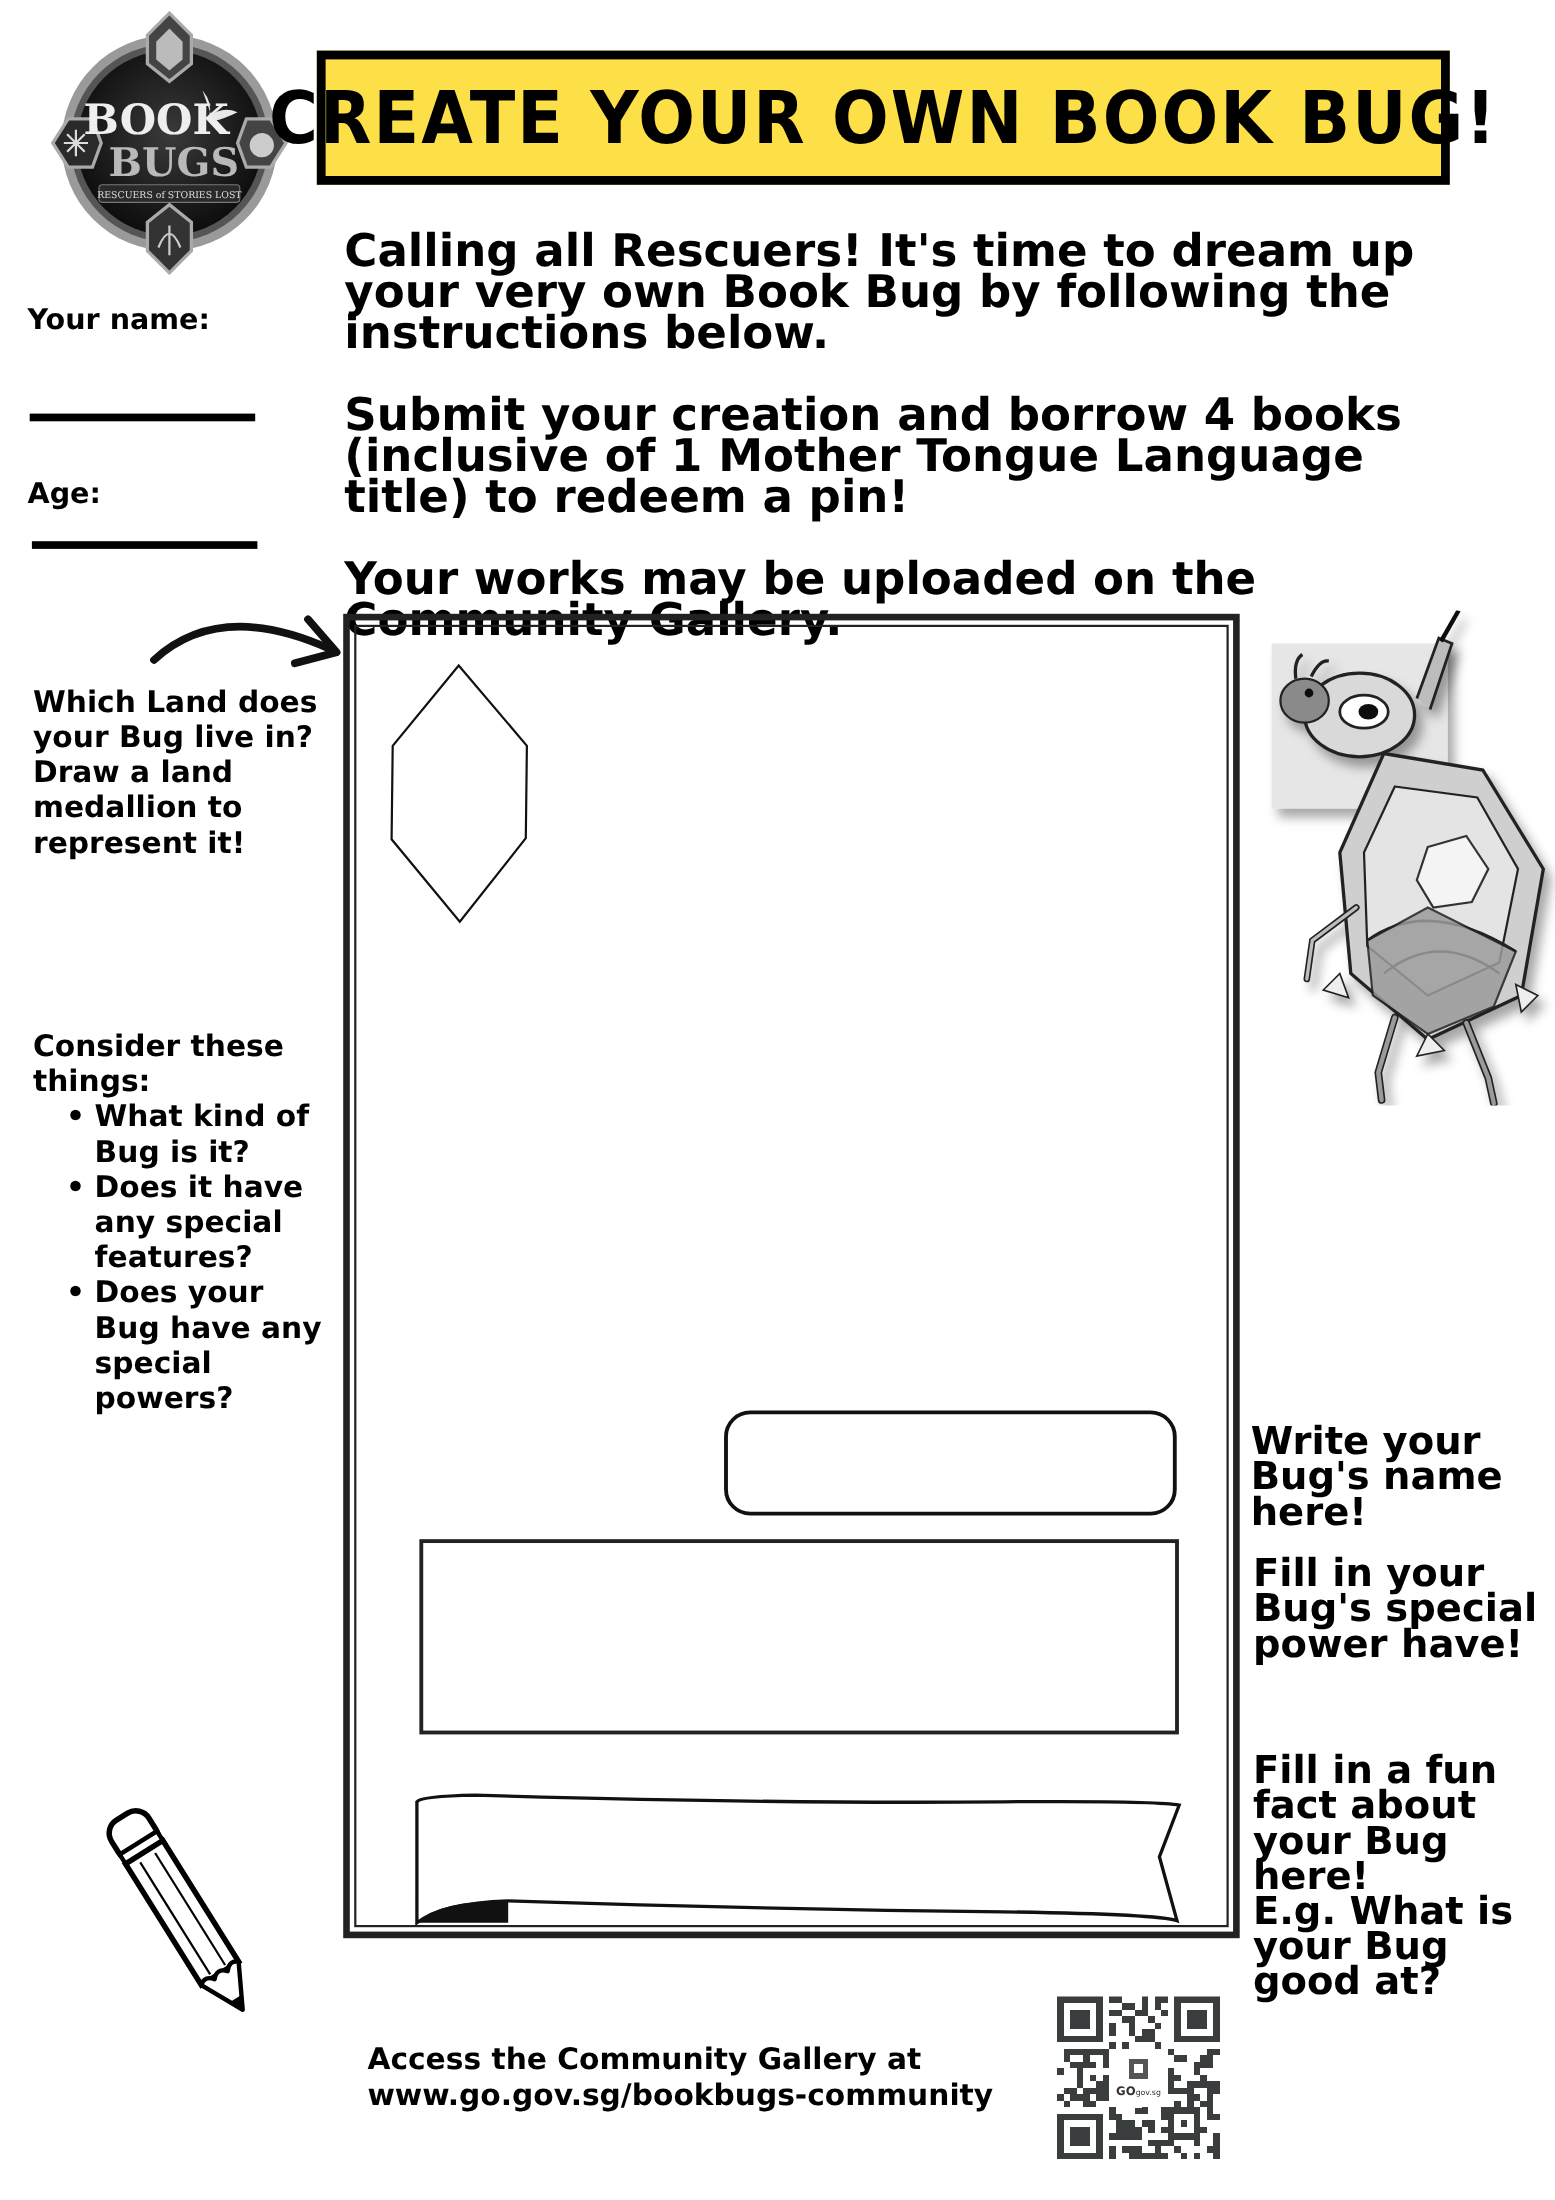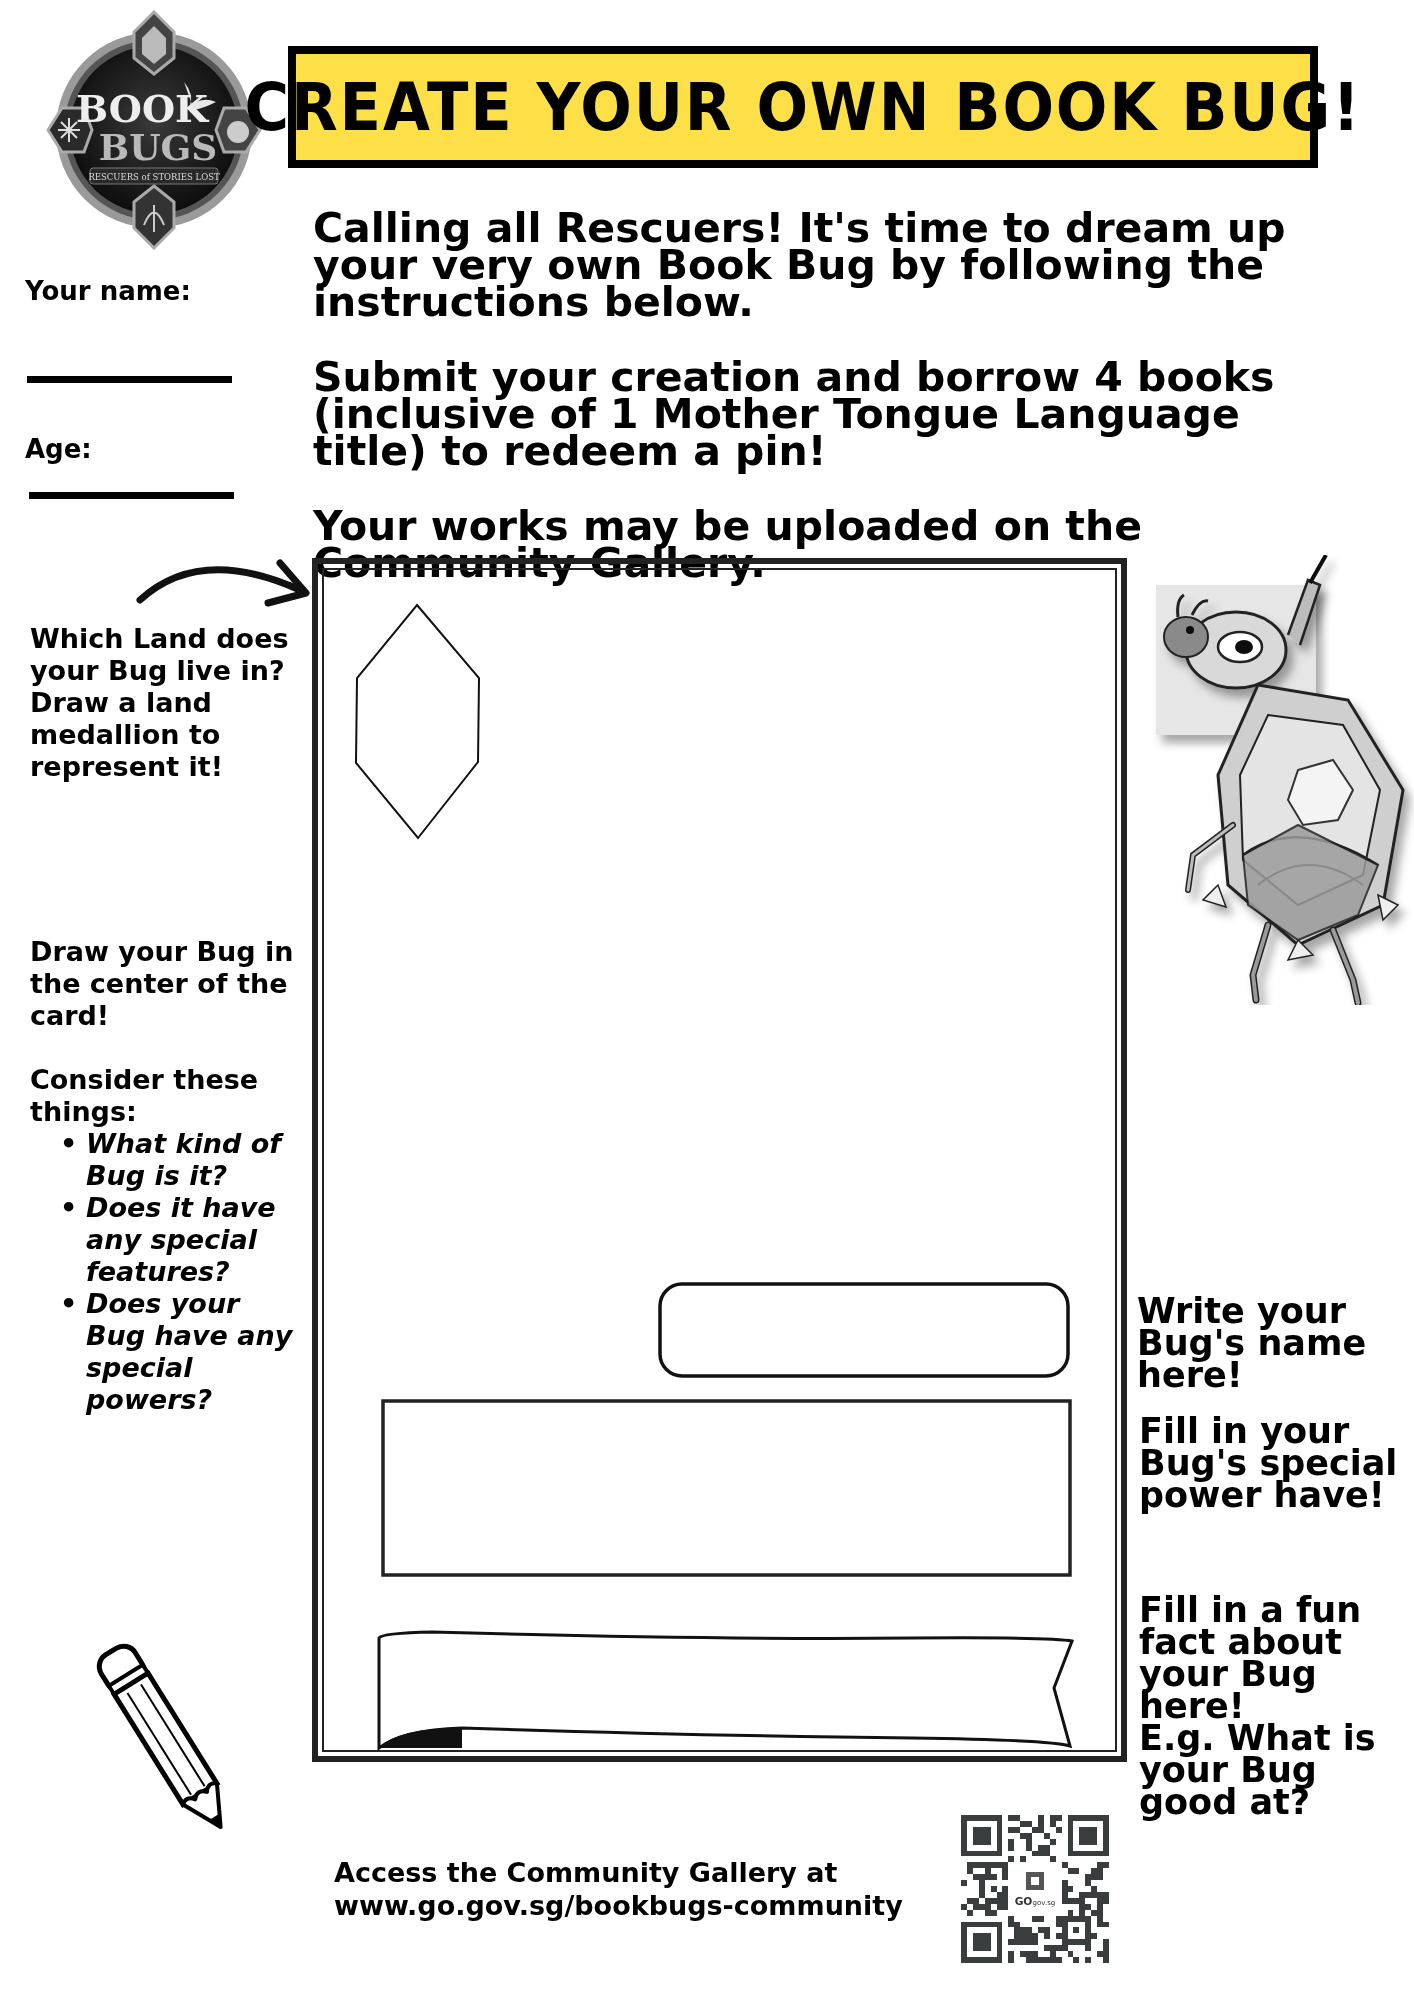--- a/index.html
+++ b/index.html
@@ -31,21 +31,21 @@
 
   
   #arrow { left: 120px; top: 545px; width: 200px; height: 80px; }
 
   
   .left-text { font-weight: bold; font-size: 27px; line-height: 32px; }
   #land-text { left: 30px; top: 623px; width: 270px; }
   #draw-text { left: 30px; top: 936px; width: 275px; }
   #draw-text p { margin: 0 0 32px 0; }
   #consider-list { margin: 0; padding: 0 0 0 56px; list-style: none; }
-  #consider-list li { position: relative; font-style: italic; }
+  #consider-list li { position: relative; }
   #consider-list li::before { content: "\2022"; position: absolute; left: -26px; top: 0; }
 
   
   #card { left: 312px; top: 558px; width: 815px; height: 1204px; box-sizing: border-box;
           border: 6px solid #222; }
   #card-inner { position: absolute; left: 4px; top: 4px; right: 4px; bottom: 4px;
                 border: 2.5px solid #222; }
   #card-svg { left: 312px; top: 558px; width: 815px; height: 1204px; }
 
   
@@ -117,21 +117,20 @@
 <div id="age-line" class="abs"></div>
 
 <svg id="arrow" class="abs" viewBox="0 0 200 80">
   <path d="M20,55 Q80,0 180,45" stroke="#111" stroke-width="7" fill="none" stroke-linecap="round"></path>
   <path d="M160,18 L186,48 L148,58" stroke="#111" stroke-width="7" fill="none" stroke-linecap="round" stroke-linejoin="round"></path>
 </svg>
 
 <div id="land-text" class="abs left-text">Which Land does your Bug live in? Draw a land medallion to represent it!</div>
 
 <div id="draw-text" class="abs left-text">
-  <p>Draw your Bug in the center of the card!</p>
   <div>Consider these things:</div>
   <ul id="consider-list">
     <li>What kind of Bug is it?</li>
     <li>Does it have any special features?</li>
     <li>Does your Bug have any special powers?</li>
   </ul>
 </div>
 
 <div id="card" class="abs">
   <div id="card-inner"></div>

